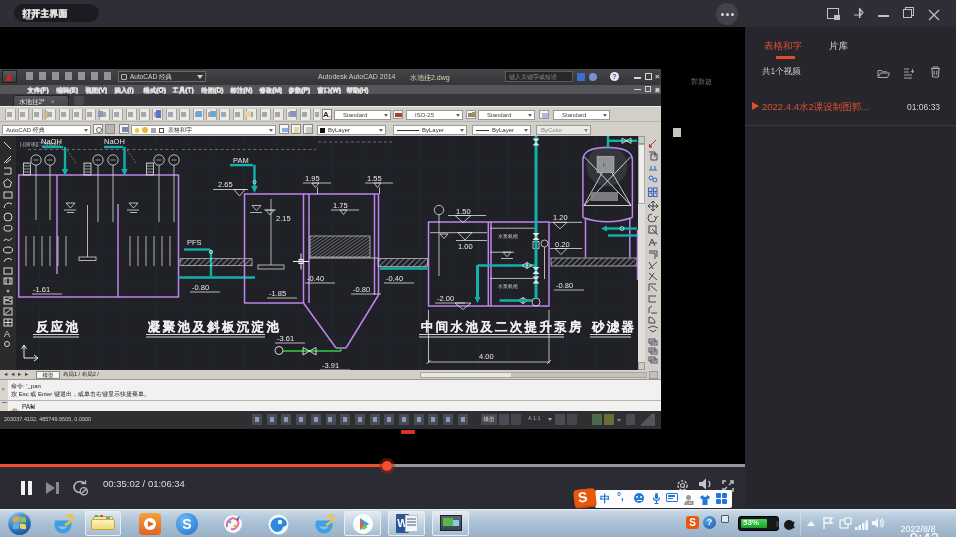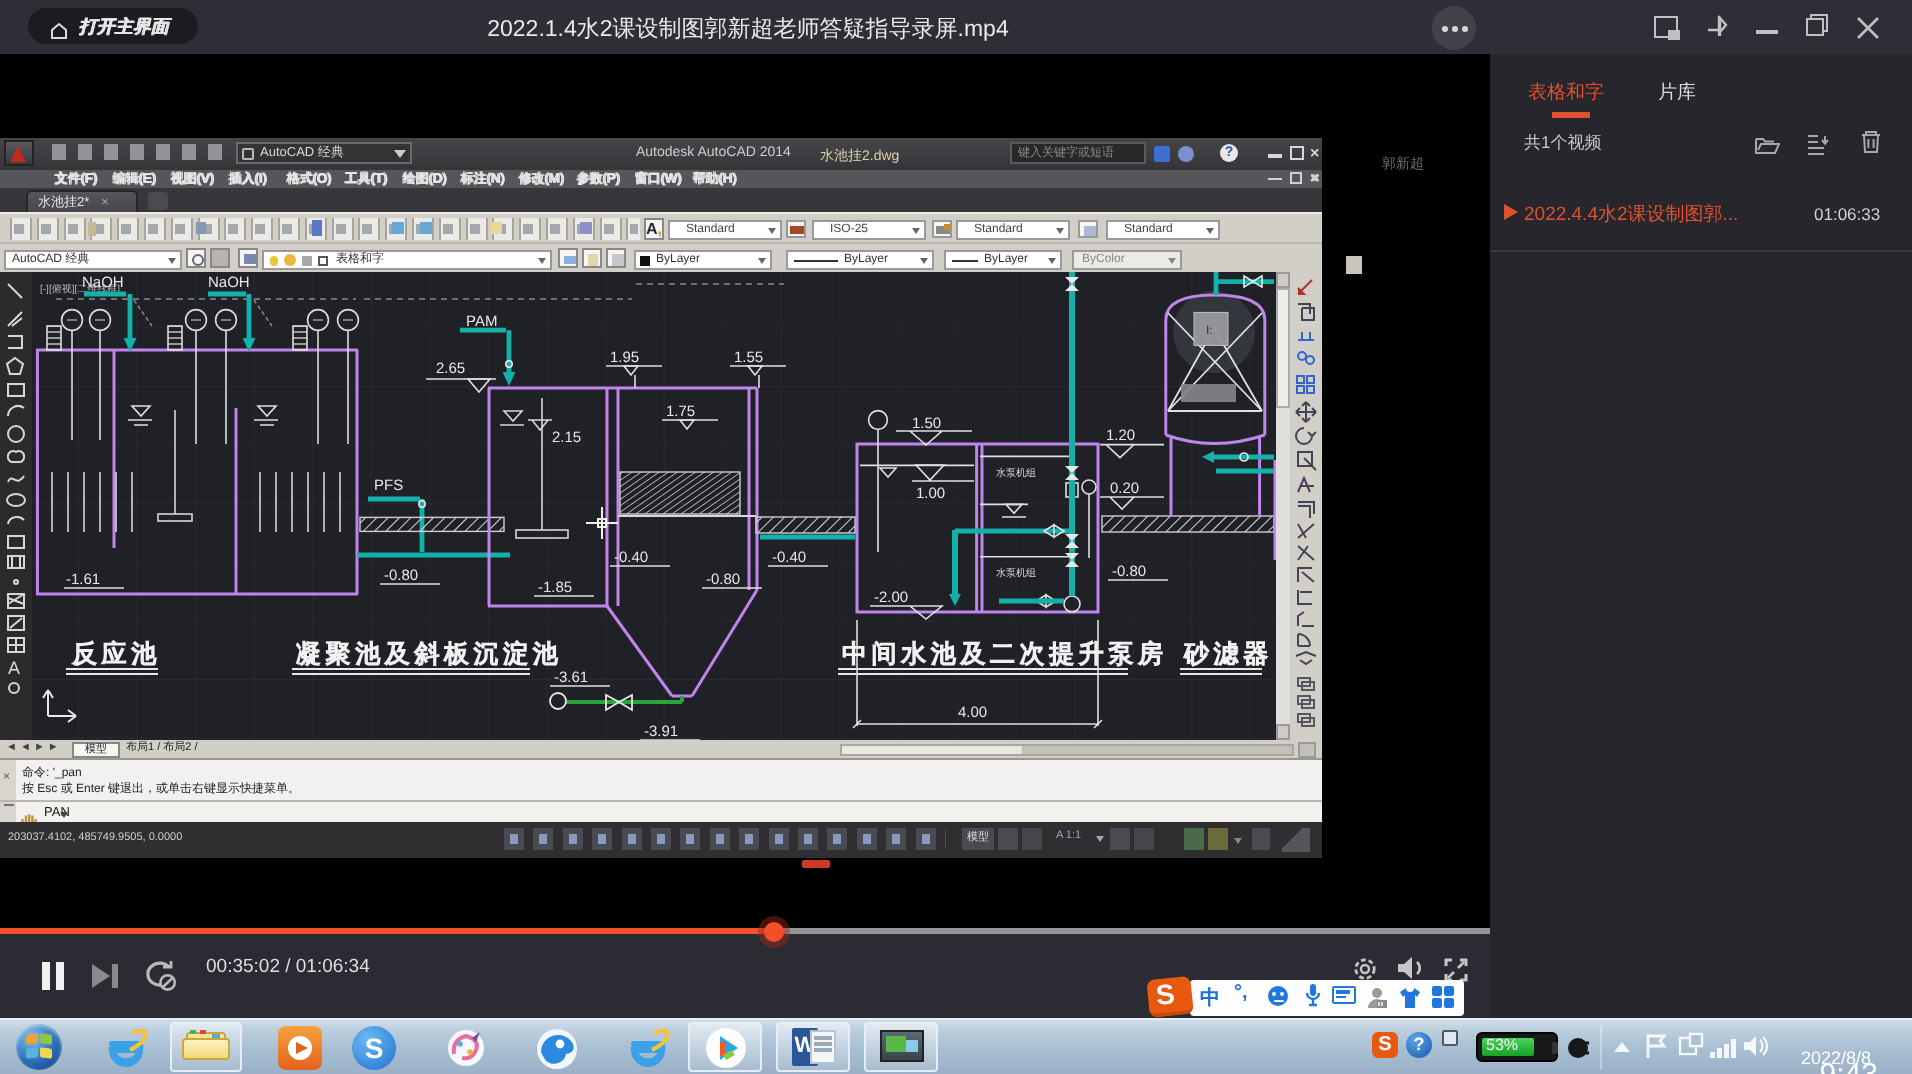--- a/index.html
+++ b/index.html
@@ -9,23 +9,22 @@
 
 </style></head>
 <body>
 <div id="stage">
 
 <div class="ab" style="left:0;top:0;width:956px;height:27px;background:#2e2e36;">
   <div class="ab" style="left:14px;top:4px;width:85px;height:18px;background:#1b1b21;border-radius:9px;color:#e8e8e8;font-size:9px;line-height:18px;">
     <span class="ab" style="left:11px;top:4px;width:9px;height:8px;"><svg width="9" height="9" viewBox="0 0 9 9">
             <path d="M1 4 L4.5 1 L8 4 L8 8 L1 8 Z" fill="none" stroke="#dcdcdc" stroke-width="1"></path>
           </svg></span>
-    <span class="cjk" style="margin-left:25px;font-style:italic;">打开主界面</span>
-  </div>
-  <div class="ab" style="left:200px;top:7px;width:348px;height:14px;color:#e9e9e9;font-size:11.5px;text-align:center;">2022.1.4水2课设制图郭新超老师答疑指导录屏.mp4</div>
+    <span class="cjk" style="margin-left:8px;">打开主界面</span>
+  </div>
   <div class="ab" style="left:716px;top:3px;width:22px;height:22px;border-radius:11px;background:#42424a;">
     <span class="ab" style="left:5px;top:10px;width:3px;height:3px;border-radius:2px;background:#d8d8d8;"></span>
     <span class="ab" style="left:10px;top:10px;width:3px;height:3px;border-radius:2px;background:#d8d8d8;"></span>
     <span class="ab" style="left:15px;top:10px;width:3px;height:3px;border-radius:2px;background:#d8d8d8;"></span>
   </div>
 
   <div class="ab" style="left:827px;top:8px;width:12px;height:11px;border:1px solid #c0c0c4;">
         <span class="ab" style="right:-2px;bottom:-2px;width:6px;height:5px;background:#c0c0c4;"></span>
       </div>
   <div class="ab" style="left:852px;top:6px;width:13px;height:14px;"><svg width="13" height="14" viewBox="0 0 13 14">
@@ -657,21 +656,21 @@
     <span class="ab" style="left:7px;top:3px;width:22px;height:16px;background:linear-gradient(#5a6a72,#38444c);border:1px solid #222;"></span>
     <span class="ab" style="left:10px;top:6px;width:10px;height:8px;background:#58b848;"></span>
     <span class="ab" style="left:20px;top:8px;width:6px;height:6px;background:#88c8e8;"></span>
   </div>
 
   <div class="ab" style="left:686px;top:6px;width:13px;height:13px;background:#e8590f;border-radius:3px;color:#fff;font-size:10px;font-weight:bold;text-align:center;line-height:13px;">S</div>
   <div class="ab" style="left:703px;top:6px;width:13px;height:13px;border-radius:7px;background:radial-gradient(circle at 35% 30%,#5aa8e8,#1a55a8);color:#fff;font-size:9px;font-weight:bold;text-align:center;line-height:13px;">?</div>
   <div class="ab" style="left:721px;top:5px;width:8px;height:8px;border:1px solid #4a5a68;background:#dfe8f0;border-radius:1px;"></div>
   <div class="ab" style="left:738px;top:5.5px;width:41px;height:15px;background:#17181a;border-radius:3px;border:1px solid #000;">
     <span class="ab" style="left:2px;top:2px;width:26px;height:9px;background:linear-gradient(#4ad45a,#18a028);border-radius:1px;"></span>
-    <span class="ab" style="left:4px;top:1.5px;color:#f2f2f2;font-size:8px;font-weight:normal;">53%</span>
+    <span class="ab" style="left:4px;top:1.5px;color:#f2f2f2;font-size:8px;font-weight:bold;">53%</span>
     <span class="ab" style="left:37px;top:4px;width:3px;height:6px;background:#333;"></span>
   </div>
   <div class="ab" style="left:782px;top:7px;width:14px;height:12px;"><svg width="14" height="12" viewBox="0 0 14 12">
           <path d="M2 6 A5 5 0 0 1 12 6 A5 5 0 0 1 2 6 M2 6 L0 6" fill="#17181a"></path>
           <path d="M9 3.5 L12.5 3.5 M9 8.5 L12.5 8.5" stroke="#17181a" stroke-width="1.6"></path>
         </svg></div>
   <div class="ab" style="left:800px;top:3px;width:1px;height:22px;background:rgba(255,255,255,.35);"></div>
   <div class="ab" style="left:807px;top:11px;width:0;height:0;border-left:4.5px solid transparent;border-right:4.5px solid transparent;border-bottom:5.5px solid #f4f8fb;"></div>
   <div class="ab" style="left:822px;top:6px;"><svg width="12" height="14" viewBox="0 0 12 14">
           <path d="M2 1 L2 13 M2 2 L10 2 L8 4.5 L10 7 L2 7" fill="none" stroke="#f4f8fb" stroke-width="1.4"></path>

